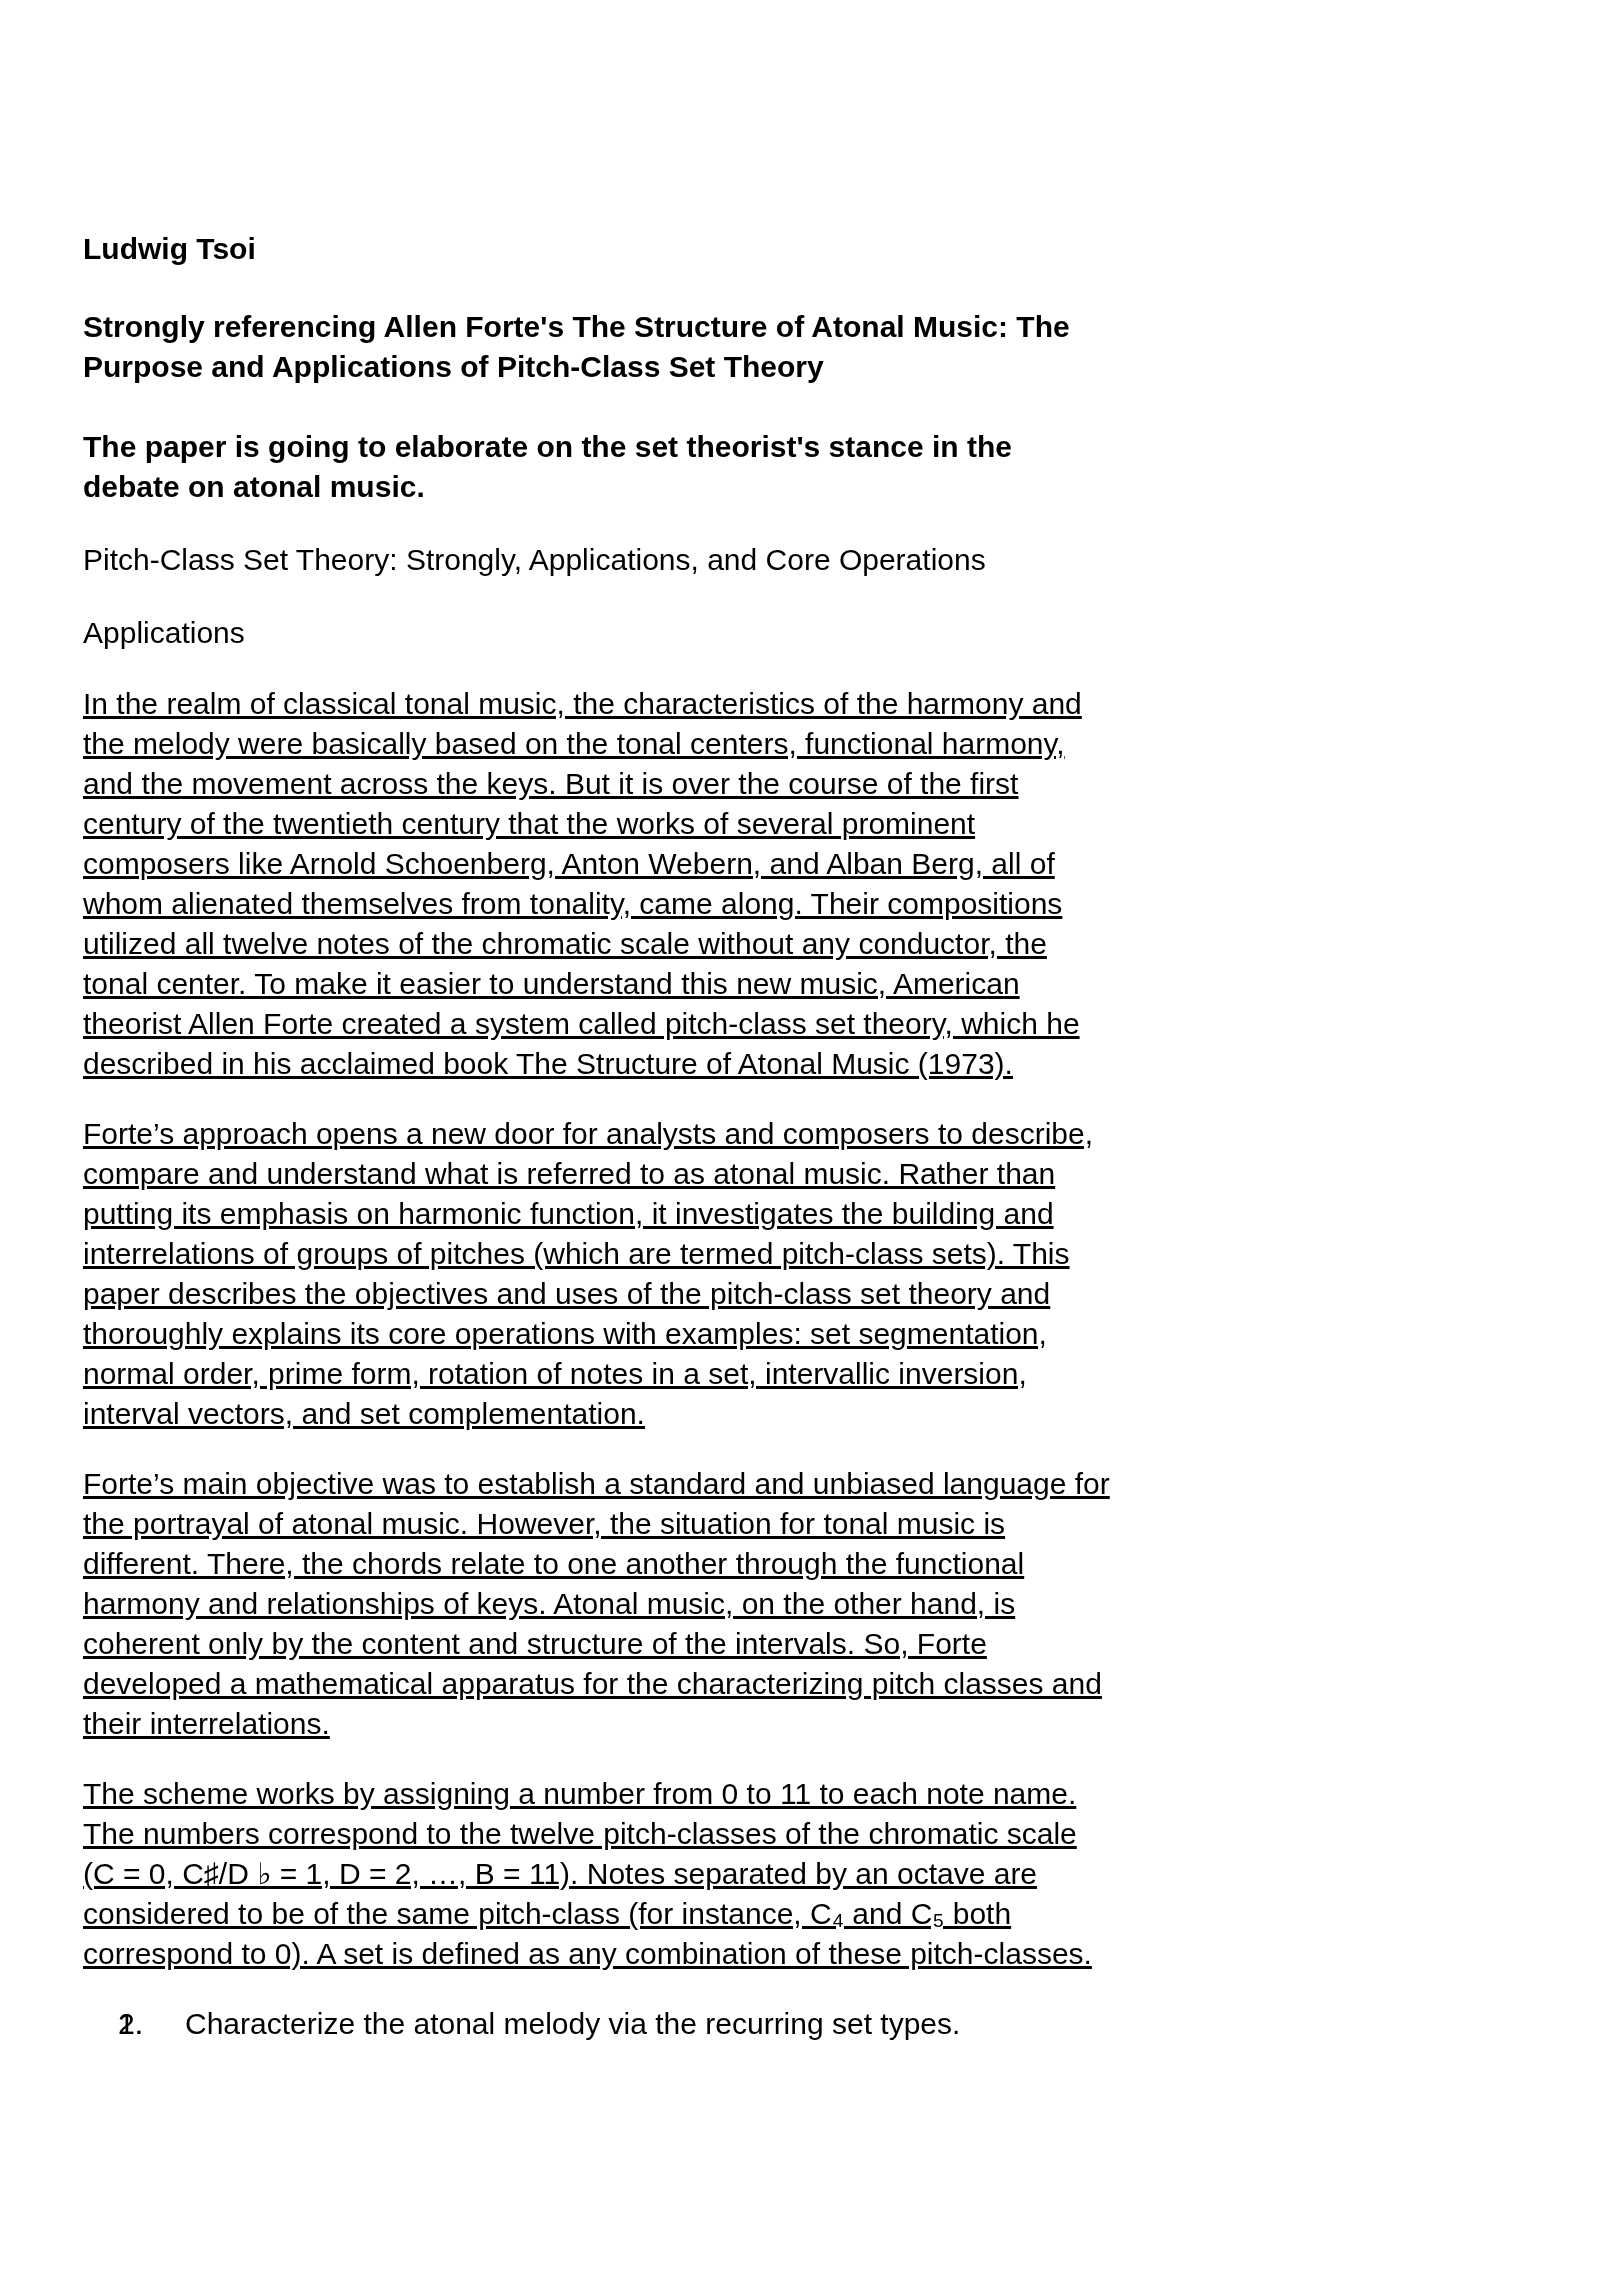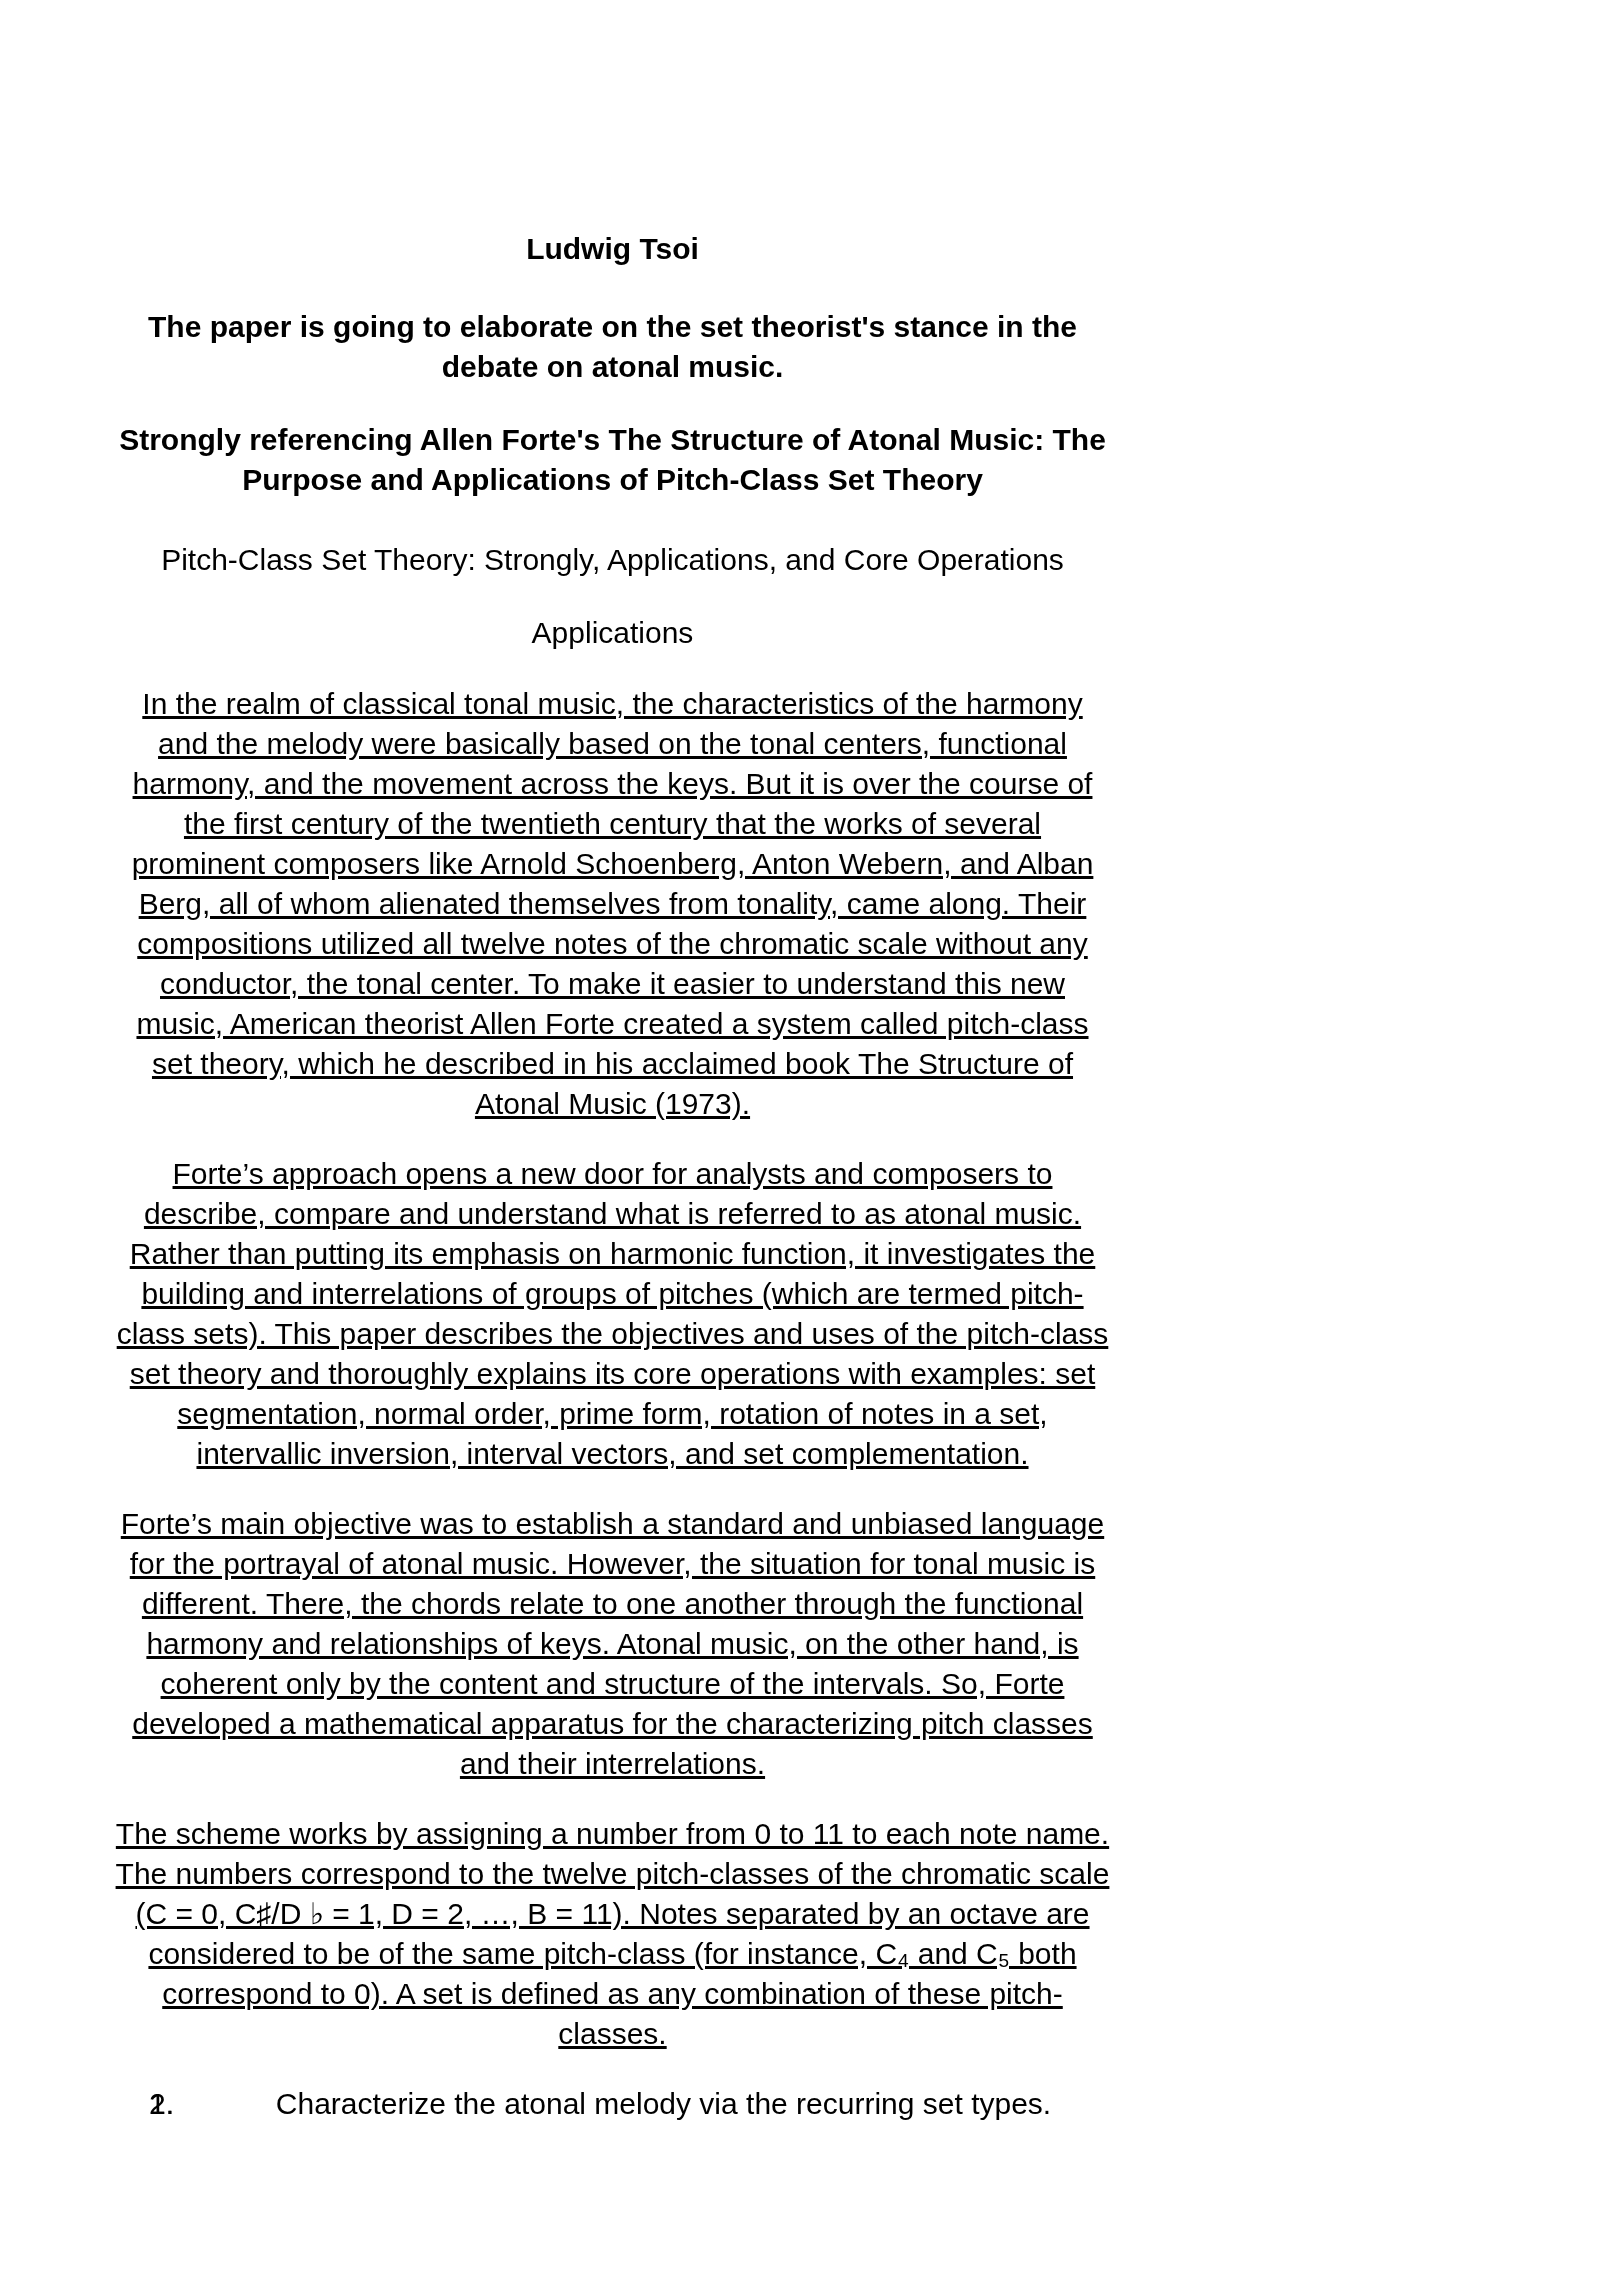--- a/index.html
+++ b/index.html
@@ -7,26 +7,25 @@
     padding: 0;
     background: #ffffff;
   }
   .page {
     position: relative;
     width: 1306px;
     height: 2284px;
     box-sizing: border-box;
     background: #ffffff;
     color: #000000;
-    padding: 229px 195px 0 114px;
+    padding: 229px 195px 0 83px;
     font-family: "Liberation Sans", "DejaVu Sans", sans-serif;
     font-size: 30px;
     line-height: 40px;
     overflow: hidden;
-    text-align: center;
   }
   .page p {
     margin: 0 0 30px 0;
   }
   .b {
     font-weight: bold;
   }
   p.author-line   { margin-bottom: 38px; }
   p.doc-title     { margin-bottom: 40px; }
   p.thesis        { margin-bottom: 33px; }
@@ -50,23 +49,23 @@
     top: 0;
   }
 </style>
 </head>
 <body>
 
 <div class="page">
 
   <p class="b author-line">Ludwig Tsoi</p>
 
+  <p class="b doc-title">Strongly referencing Allen Forte's The Structure of Atonal Music: The Purpose and Applications of Pitch-Class Set Theory</p>
+
   <p class="b thesis">The paper is going to elaborate on the set theorist's stance in the debate on atonal music.</p>
-
-  <p class="b doc-title">Strongly referencing Allen Forte's The Structure of Atonal Music: The Purpose and Applications of Pitch-Class Set Theory</p>
 
   <p class="section-head">Pitch-Class Set Theory: Strongly, Applications, and Core Operations</p>
 
   <p class="subsection">Applications</p>
 
   <p class="body-par">In the realm of classical tonal music, the characteristics of the harmony and the melody were basically based on the tonal centers, functional harmony, and the movement across the keys. But it is over the course of the first century of the twentieth century that the works of several prominent composers like Arnold Schoenberg, Anton Webern, and Alban Berg, all of whom alienated themselves from tonality, came along. Their compositions utilized all twelve notes of the chromatic scale without any conductor, the tonal center. To make it easier to understand this new music, American theorist Allen Forte created a system called pitch-class set theory, which he described in his acclaimed book The Structure of Atonal Music (1973).</p>
 
   <p class="body-par">Forte’s approach opens a new door for analysts and composers to describe, compare and understand what is referred to as atonal music. Rather than putting its emphasis on harmonic function, it investigates the building and interrelations of groups of pitches (which are termed pitch-class sets). This paper describes the objectives and uses of the pitch-class set theory and thoroughly explains its core operations with examples: set segmentation, normal order, prime form, rotation of notes in a set, intervallic inversion, interval vectors, and set complementation.</p>
 
   <p class="body-par">Forte’s main objective was to establish a standard and unbiased language for the portrayal of atonal music. However, the situation for tonal music is different. There, the chords relate to one another through the functional harmony and relationships of keys. Atonal music, on the other hand, is coherent only by the content and structure of the intervals. So, Forte developed a mathematical apparatus for the characterizing pitch classes and their interrelations.</p>

